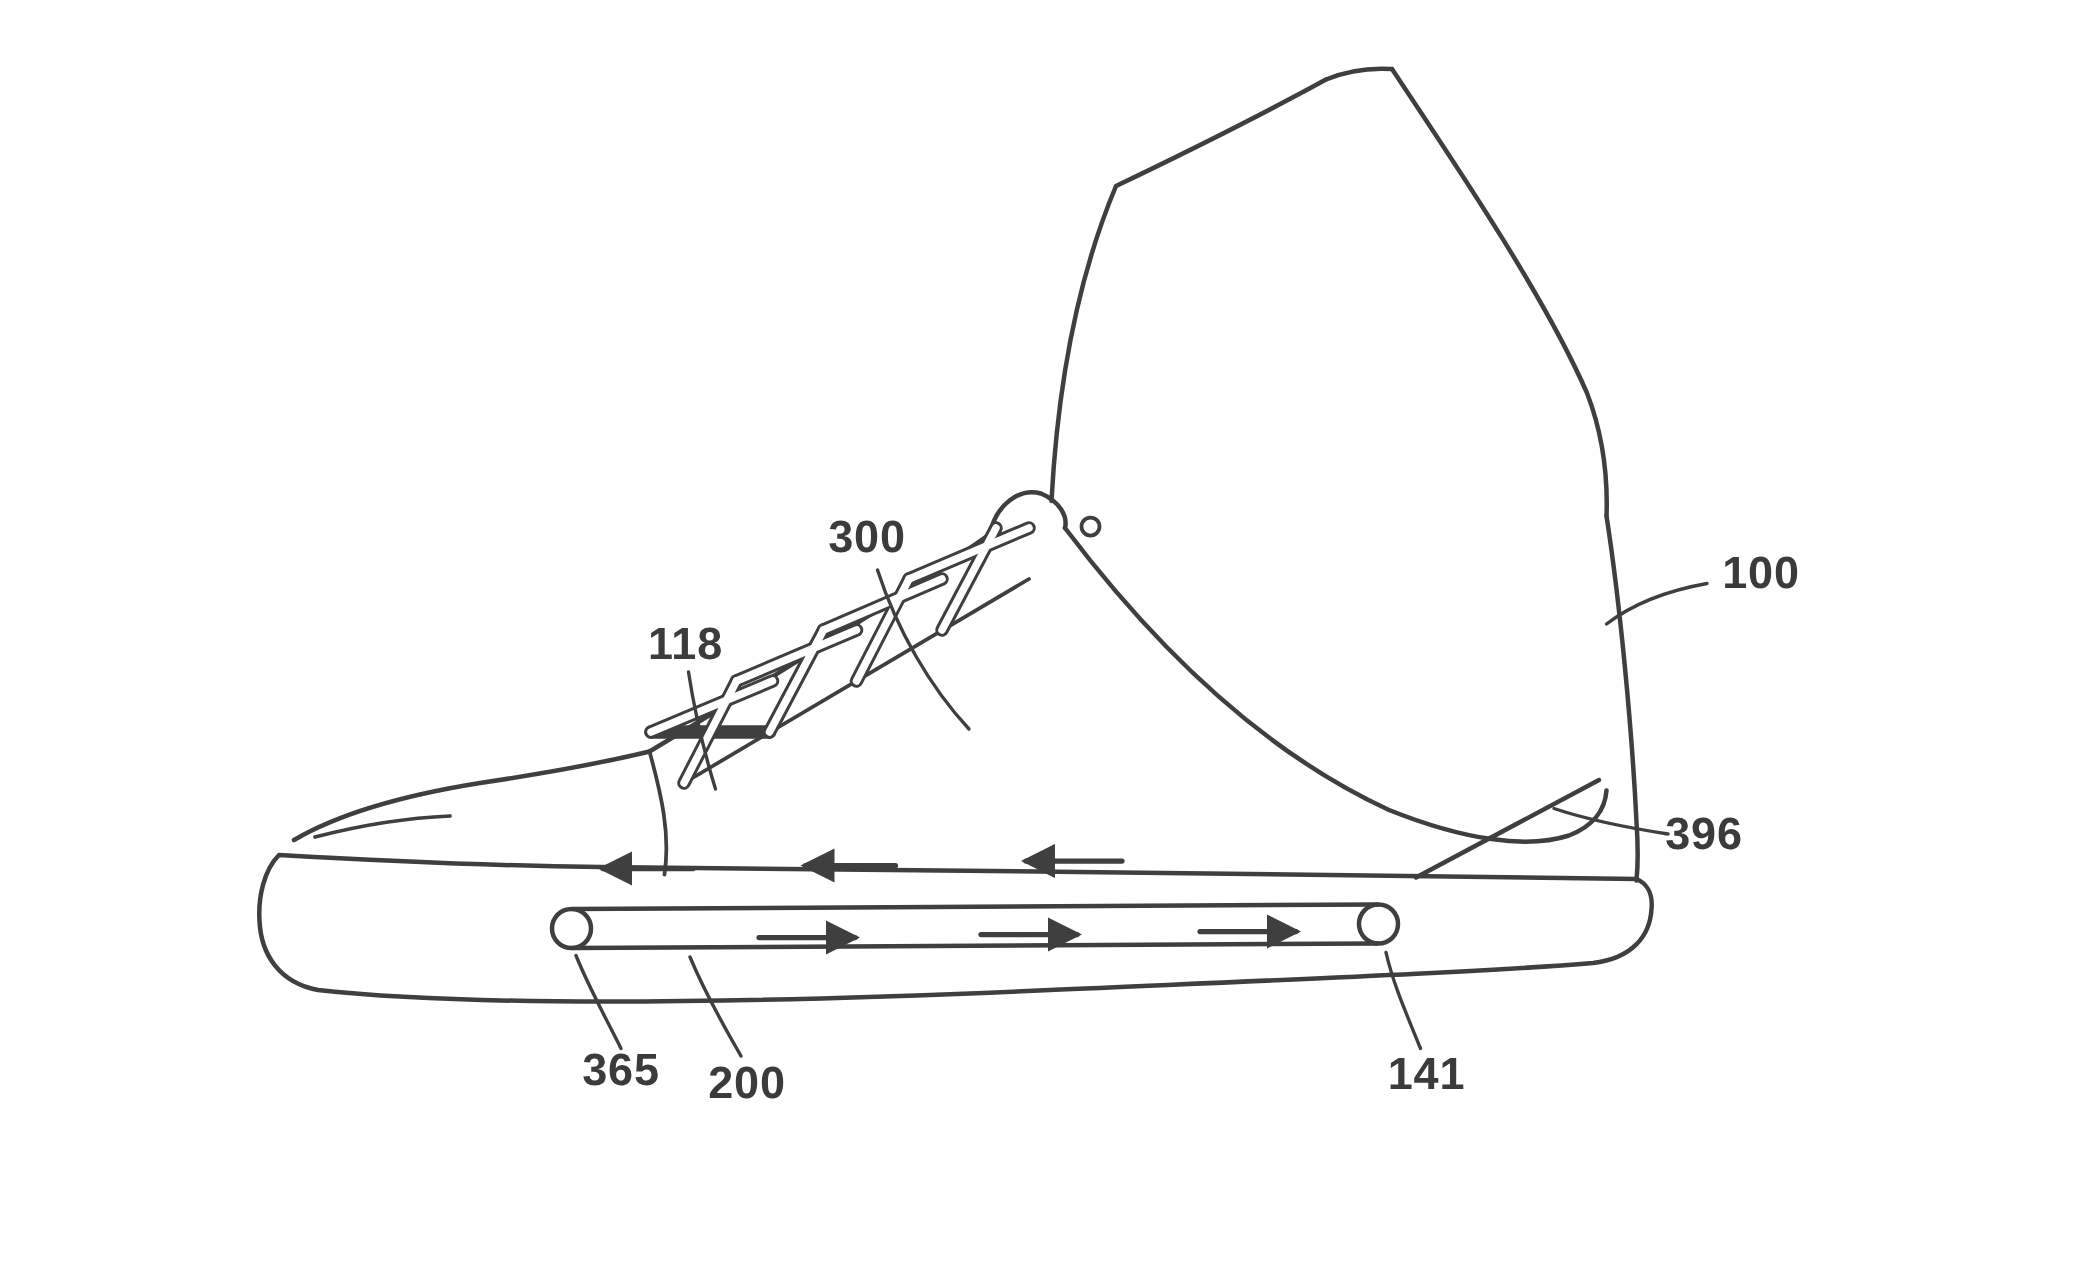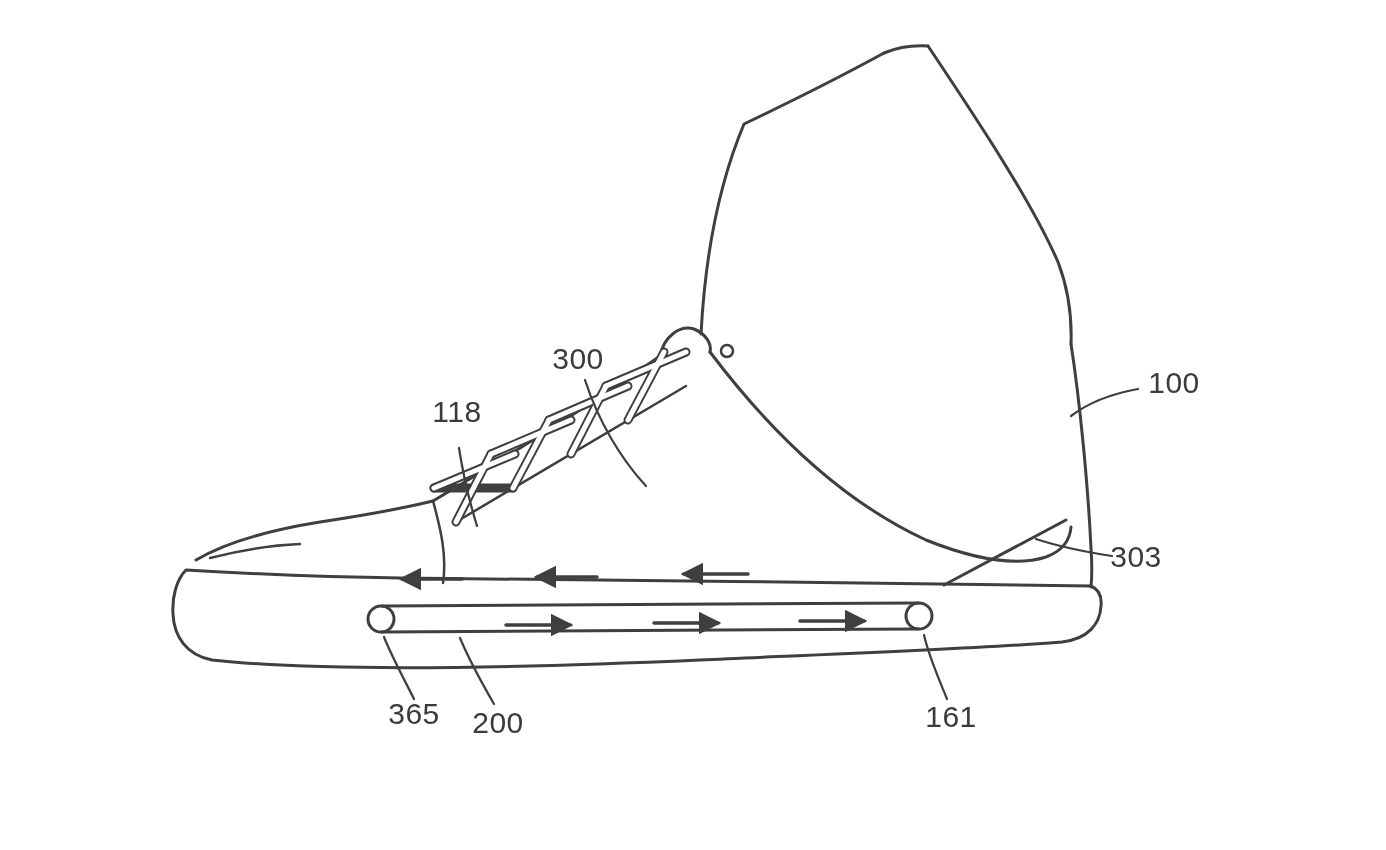--- a/index.html
+++ b/index.html
@@ -7,20 +7,21 @@
     padding: 0;
     background: #ffffff;
     font-family: "Liberation Sans", sans-serif;
   }
   .figure-stage {
     position: relative;
     width: 1248px;
     height: 850px;
     background: #ffffff;
     overflow: hidden;
+    font-weight: bold;
   }
   .drawing-svg {
     position: absolute;
     left: 0;
     top: 0;
     width: 1386px;
     height: 850px;
   }
   .ref-label {
     position: absolute;
@@ -173,20 +174,20 @@
       <path d="M 459 448 C 463 474, 469 500, 477 526"></path>
       <path d="M 1138 389 C 1110 394, 1088 403, 1071 416"></path>
       <path d="M 1112 556 C 1086 552, 1060 547, 1036 539"></path>
       <path d="M 414 699 C 404 679, 392 657, 384 637"></path>
       <path d="M 494 704 C 483 685, 470 662, 460 638"></path>
       <path d="M 947 699 C 939 679, 929 657, 924 635"></path>
     </g>
   </svg>
 
   <div class="ref-label" style="left:578px; top:359px;">300</div>
-  <div class="ref-label" style="left:457px; top:412px;">118</div>
+  <div class="ref-label" style="left:457px; top:430px;">118</div>
   <div class="ref-label" style="left:1174px; top:383px;">100</div>
-  <div class="ref-label" style="left:1136px; top:557px;">303</div>
+  <div class="ref-label" style="left:1136px; top:557px;">396</div>
   <div class="ref-label" style="left:414px; top:714px;">365</div>
   <div class="ref-label" style="left:498px; top:723px;text-align:right;">200</div>
-  <div class="ref-label" style="left:951px; top:717px;">161</div>
+  <div class="ref-label" style="left:951px; top:717px;">141</div>
 
 </div>
 
 </body></html>

